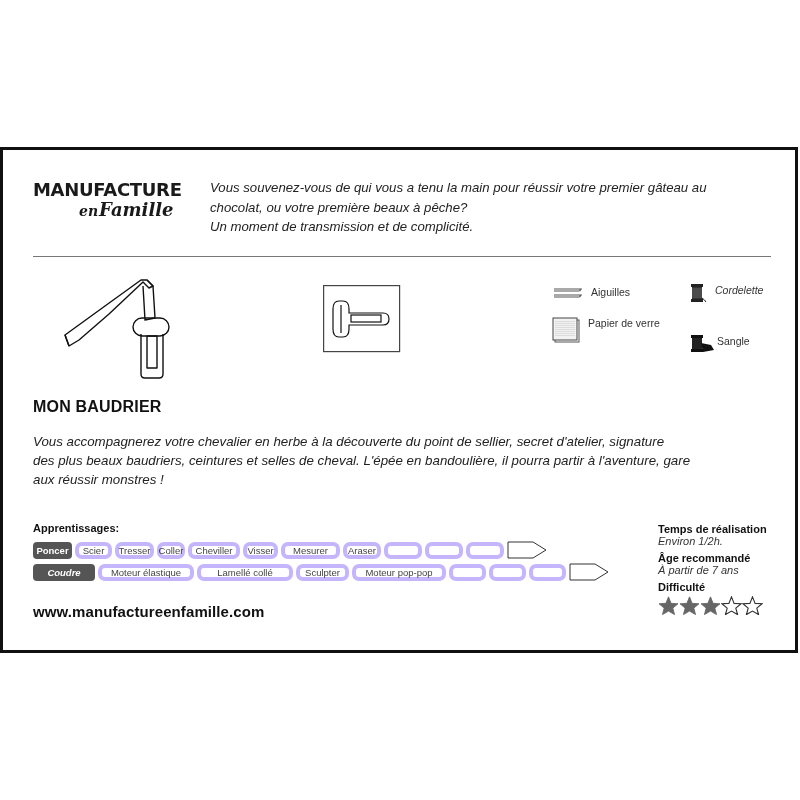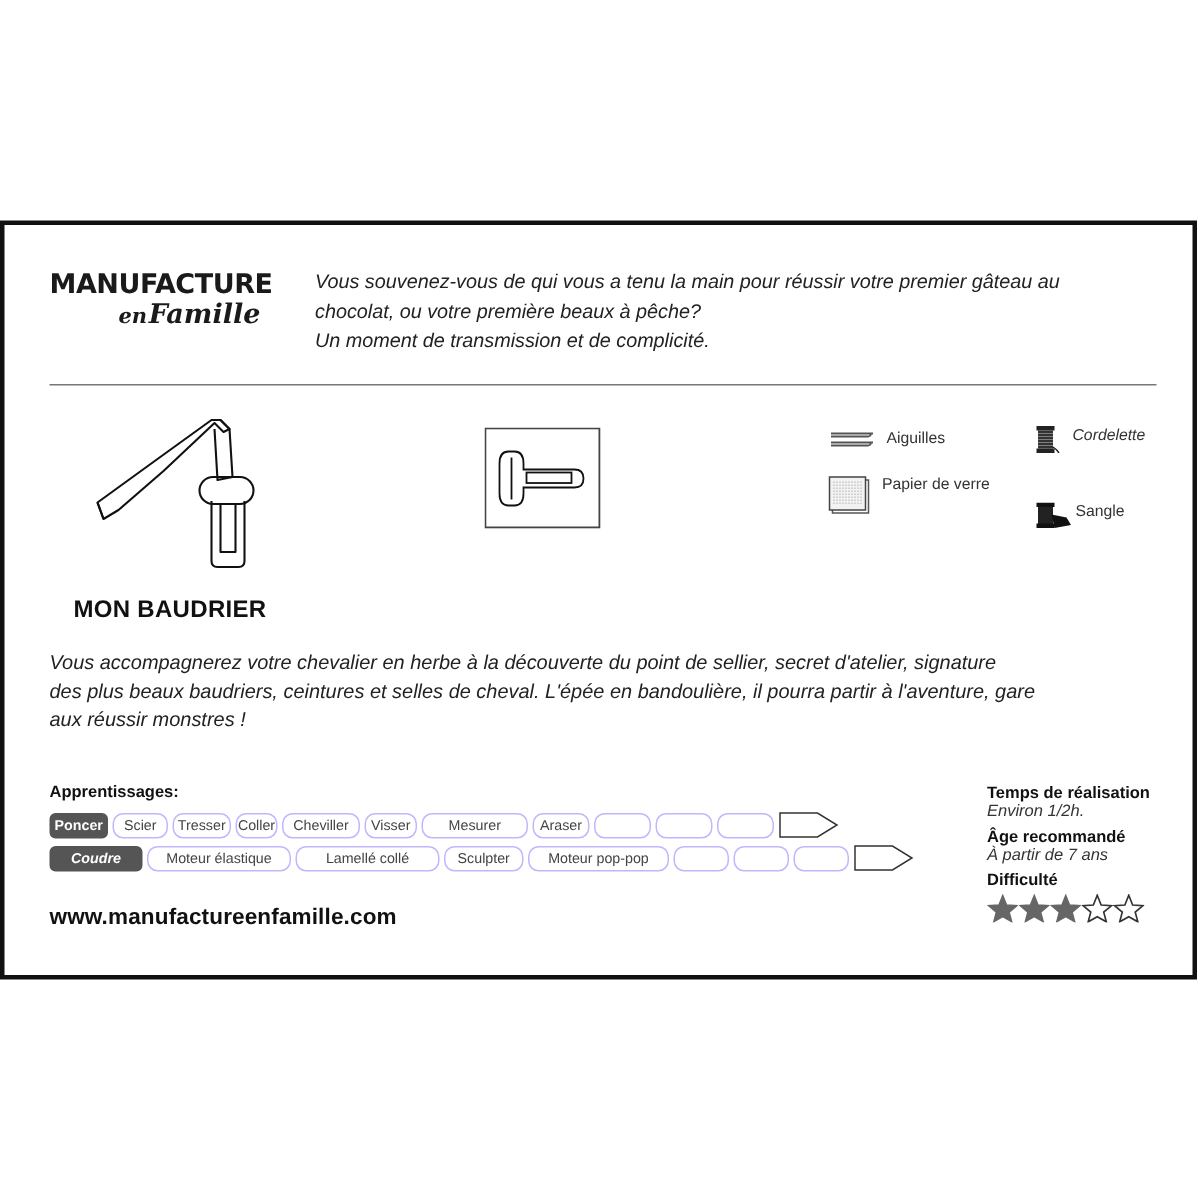--- a/index.html
+++ b/index.html
@@ -33,34 +33,34 @@
 
     
     .illus-strap { position: absolute; left: 58px; top: 128px; }
     .illus-buckle { position: absolute; left: 320px; top: 135px; }
 
     
     .mat { position: absolute; display: flex; align-items: flex-start; font-size: 10.5px; color: #333; }
     .mat .ico { display: inline-block; margin-right: 8px; }
 
     .title {
-      position: absolute; left: 30px; top: 248px; font-weight: bold; font-size: 16px; letter-spacing: 0.2px; color: #111; margin-left: 16px;
+      position: absolute; left: 30px; top: 248px; font-weight: bold; font-size: 16px; letter-spacing: 0.2px; color: #111;
     }
 
     .desc {
       position: absolute; left: 30px; top: 282px; width: 745px;
       font-style: italic; font-size: 13.3px; line-height: 19px; color: #222;
     }
     .desc div { white-space: nowrap; }
 
     
     .appr-label { position: absolute; left: 30px; top: 372px; font-weight: bold; font-size: 11px; color: #111; }
     .pill-row { position: absolute; left: 30px; height: 18px; display: flex; align-items: center; }
     .pill {
-      height: 17px; border: 1px solid #c4b5fd; border-radius: 7px; background: #fff;
+      height: 17px; border: 4px solid #c4b5fd; border-radius: 7px; background: #fff;
       font-size: 9.5px; color: #444; display: flex; align-items: center; justify-content: center;
       padding: 0 4px; margin-right: 3px; white-space: nowrap;
     }
     .pill.active { background: #555; color: #fff; font-weight: bold; border-color: #555; border-radius: 4px; }
     .pill.empty { width: 40px; }
     .pill.arrow { border: none; background: none; padding: 0; width: 40px; }
 
     
     .info { position: absolute; left: 655px; top: 373px; }
     .info .h { font-weight: bold; font-size: 11px; color: #111; }
@@ -165,21 +165,21 @@
 
   <div class="appr-label">Apprentissages:</div>
 
   <div class="pill-row" style="top:391px;">
     <div class="pill active" style="width:39px;">Poncer</div>
     <div class="pill" style="width:37px;">Scier</div>
     <div class="pill" style="width:39px;">Tresser</div>
     <div class="pill" style="width:28px;">Coller</div>
     <div class="pill" style="width:52px;">Cheviller</div>
     <div class="pill" style="width:35px;">Visser</div>
-    <div class="pill" style="width:71px;">Mesurer</div>
+    <div class="pill" style="width:59px;">Mesurer</div>
     <div class="pill" style="width:38px;">Araser</div>
     <div class="pill empty" style="width:38px;"></div>
     <div class="pill empty" style="width:38px;"></div>
     <div class="pill empty" style="width:38px;"></div>
     <div class="pill arrow">
       <svg width="40" height="18" viewBox="0 0 40 18" fill="#fff" stroke="#333" stroke-width="1">
           <path d="M1 1 L26 1 L39 9 L26 17 L1 17 Z"></path>
         </svg>
     </div>
   </div>

